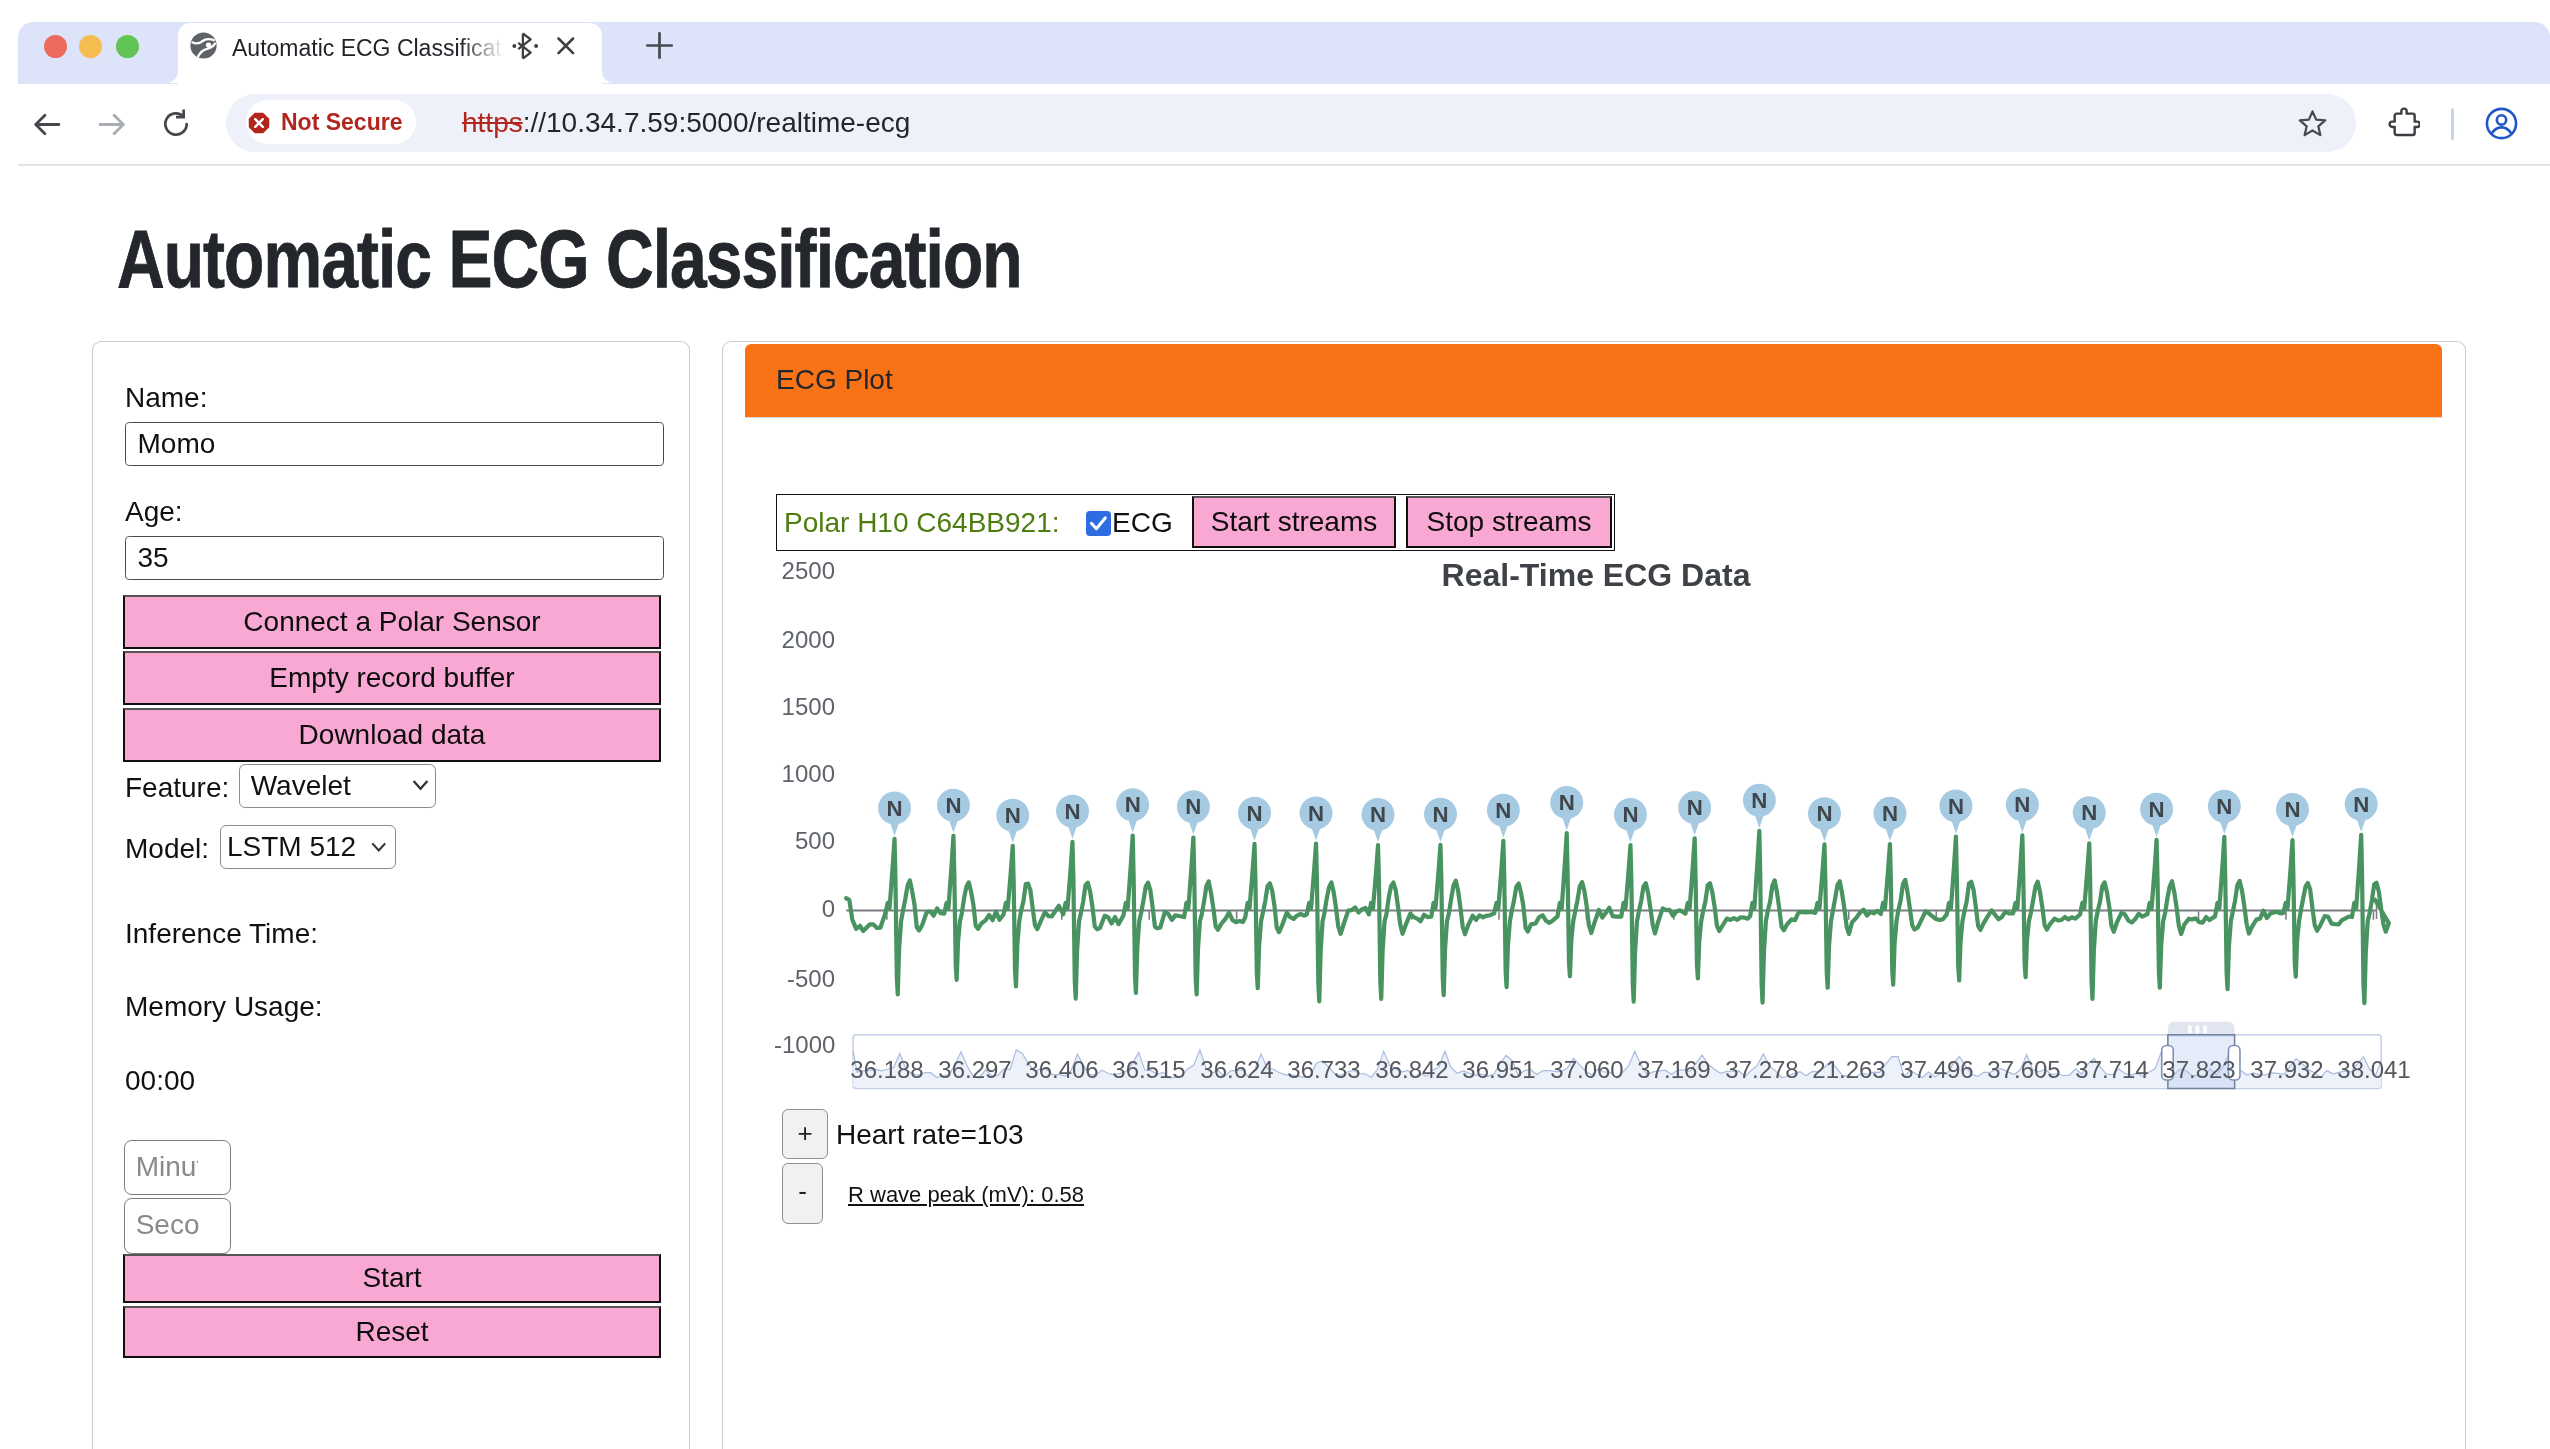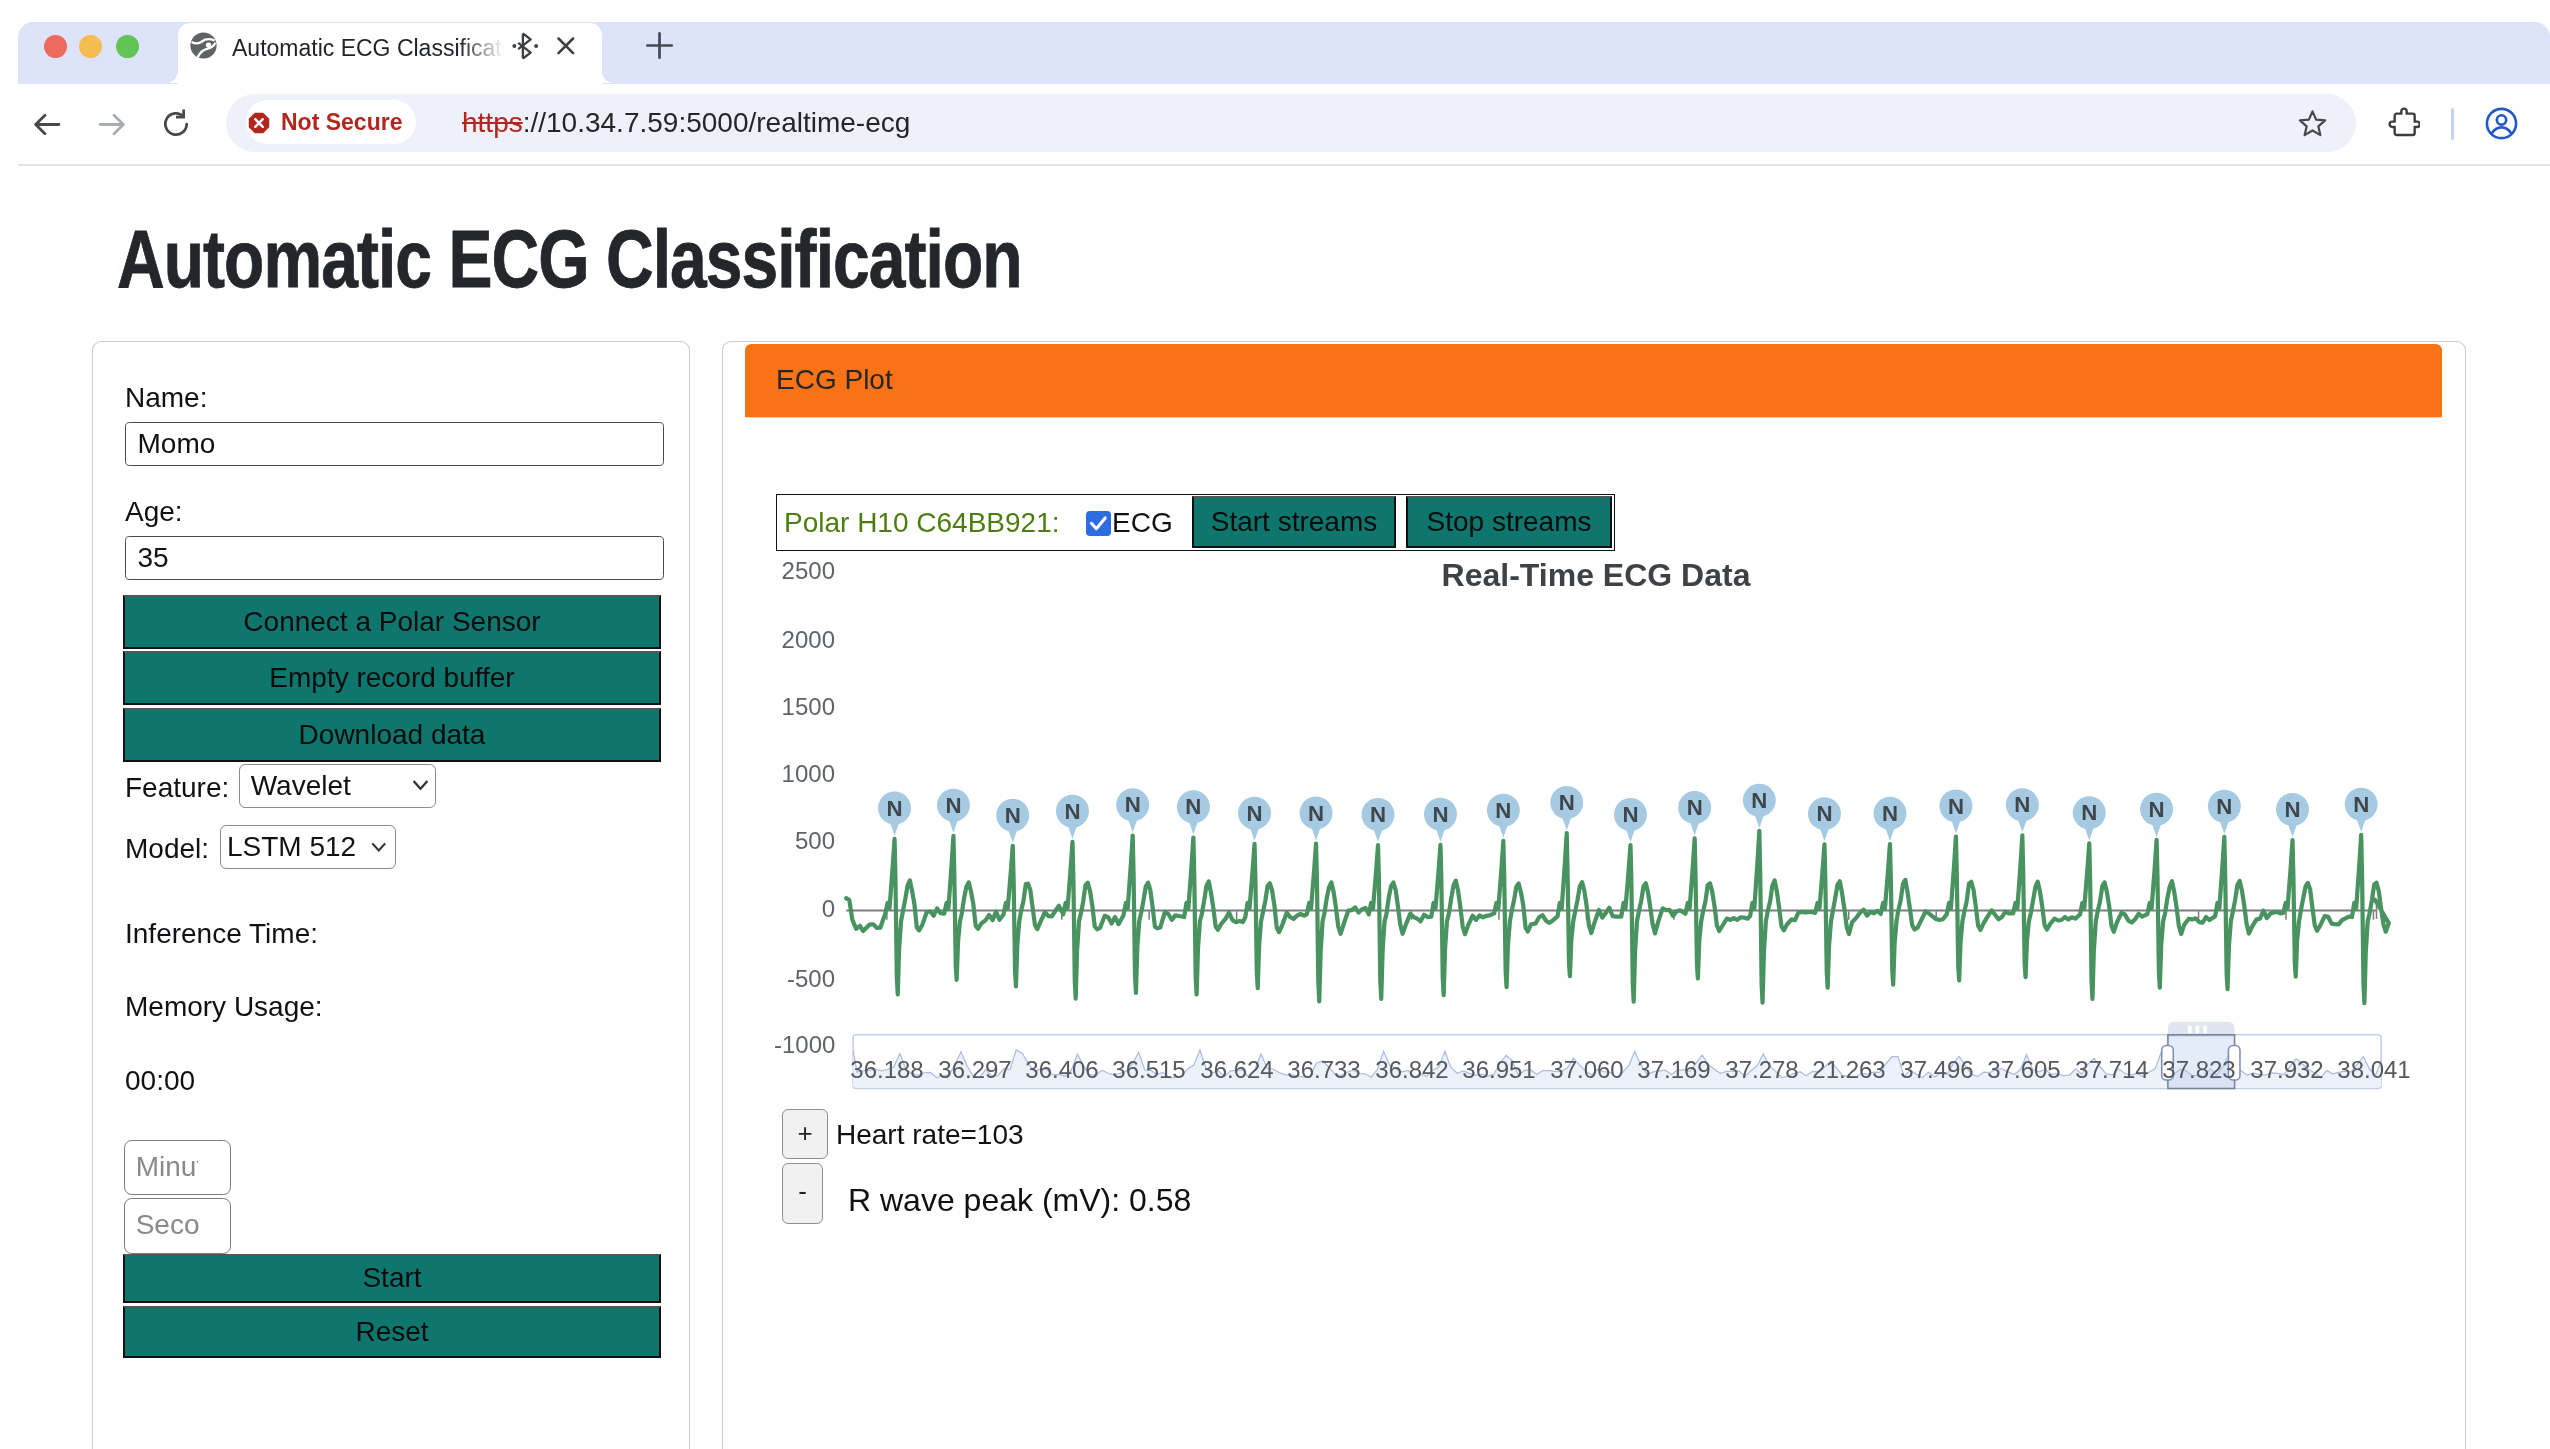--- a/index.html
+++ b/index.html
@@ -25,21 +25,21 @@
   #urltext .red { color:#b3261e; text-decoration:line-through;margin-left:29px; }
   
   #h1 { left:117px; top:212px; font-size:82px; font-weight:bold; color:#23262b; letter-spacing:-1.2px; transform:scaleX(0.805); transform-origin:0 0; white-space:nowrap; -webkit-text-stroke:0.8px #23262b; }
   .card { border:1.5px solid #ccc; border-bottom:none; }
   #lcard { left:92px; top:341px; width:598px; height:1108px; border-radius:9.2px 9.2px 0 0; }
   #rcard { left:722px; top:341px; width:1744px; height:1108px; border-radius:9.2px 9.2px 0 0; }
   #rhead { left:745px; top:344px; width:1697px; height:74px; background:#f97316; border-bottom:1.5px solid #dadada; border-radius:6.1px 6.1px 0 0; }
   #rhead span { position:absolute; left:31px; top:0; height:72px; line-height:72px; font-size:28px; color:#23262b; }
   .lbl { left:125px; font-size:28px; color:#0f1114; }
   .tinput { left:125px; width:539px; height:44px; border:1.5px solid #4a4a4a; border-radius:4.6px; background:#fff; font-size:28px; color:#111; line-height:41px; padding-left:11.5px; }
-  .btn { left:123px; width:538px; background:#0f766e; border:2.3px solid #101010; border-top-color:#555; font-size:28px; color:#0c0c0c; text-align:center; }
+  .btn { left:123px; width:538px; background:#f9a8d4; border:2.3px solid #101010; border-top-color:#555; font-size:28px; color:#0c0c0c; text-align:center; }
   .sel { border:1.5px solid #8c8c8c; border-radius:6.1px; background:#fff; font-size:28px; color:#111; }
   .sel svg { position:absolute; }
   .smallinput { left:124px; width:107px; border:1.5px solid #7b7b7b; border-radius:7.7px; background:#fff; font-size:28px; color:#8a8a8a; line-height:52px; padding-left:10.7px; overflow:hidden; white-space:nowrap; }
   
   .ytick { width:61px; text-align:right; font-size:24px; color:#5f646b; }
   .xtick { width:100px; text-align:center; font-size:24px; color:#55585e; }
   .pm { width:46px; background:#f1f1f1; border:1.5px solid #8f8f8f; border-radius:6.1px; text-align:center; font-size:26px; color:#222; }
 </style>
 </head>
 <body>
@@ -351,16 +351,16 @@
   <div class="abs xtick" style="left:1887px; top:1056px;">37.496</div>
   <div class="abs xtick" style="left:1974px; top:1056px;">37.605</div>
   <div class="abs xtick" style="left:2062px; top:1056px;">37.714</div>
   <div class="abs xtick" style="left:2149px; top:1056px;">37.823</div>
   <div class="abs xtick" style="left:2237px; top:1056px;">37.932</div>
   <div class="abs xtick" style="left:2324px; top:1056px;">38.041</div>
 
   <div class="abs pm" style="left:782px; top:1109px; height:50px; line-height:46px;">+</div>
   <div class="abs pm" style="left:782px; top:1163px; width:41px; height:61px; line-height:55px;">-</div>
   <div class="abs" style="left:836px; top:1119px; font-size:28px; color:#0f1114;">Heart rate=103</div>
-  <div class="abs" style="left:848px; top:1182px; font-size:32px; color:#0f1114;">R wave peak (mV): 0.58</div>
+  <div class="abs" style="left:848px; top:1182px; font-size:22px; color:#0f1114;text-decoration:underline;">R wave peak (mV): 0.58</div>
 
 </div>
 
 
 </body></html>

